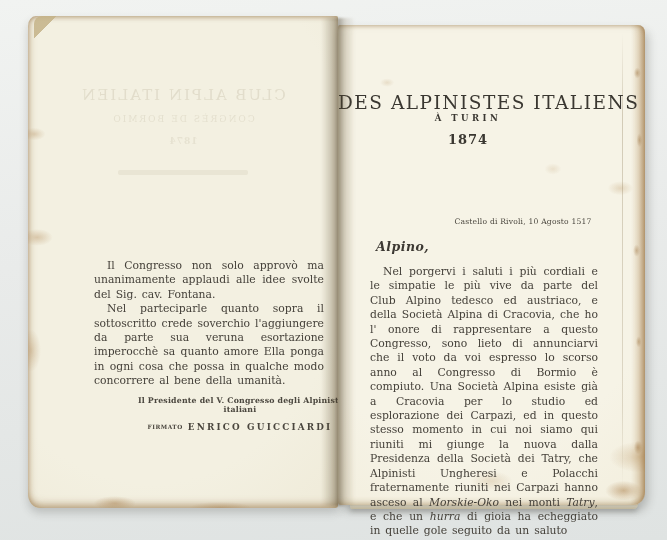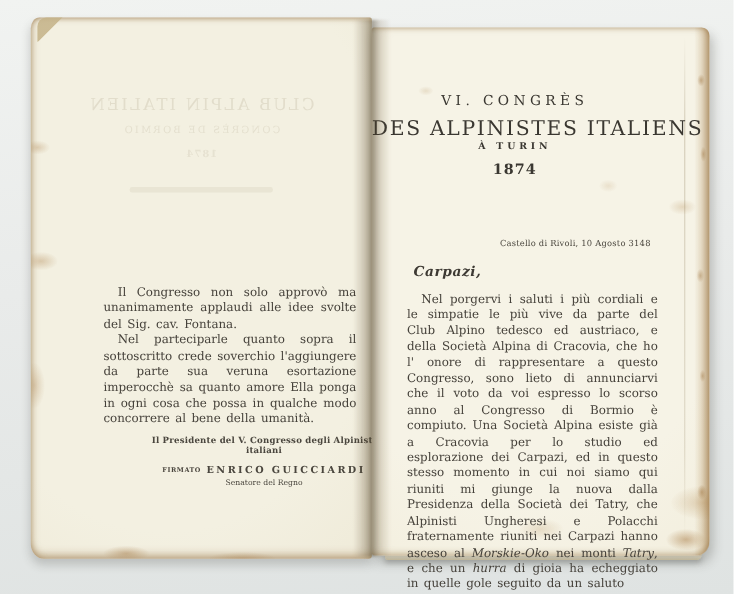--- a/index.html
+++ b/index.html
@@ -150,38 +150,36 @@
         <p class="para indent">Il Congresso non solo approvò ma unanimamente applaudi alle idee svolte del Sig. cav. Fontana.</p>
         <p class="para indent">Nel parteciparle quanto sopra il sottoscritto crede soverchio l'aggiungere da parte sua veruna esortazione imperocchè sa quanto amore Ella ponga in ogni cosa che possa in qualche modo concorrere al bene della umanità.</p>
       </div>
 
       <div class="signature">
         <div class="sig-role">Il Presidente del V. Congresso degli Alpinisti italiani</div>
         <div class="sig-name-line">
           <span class="sig-prefix">FIRMATO</span>
           <span class="sig-name">ENRICO GUICCIARDI</span>
         </div>
-        <div class="sig-title">Senatore del Regno</div>
       </div>
     </div>
 
     <div class="page right-page">
       <div class="stains stains-right"></div>
       <div class="crease"></div>
       <div class="fore-edge"></div>
 
       <div class="rp-heading">
-        <div class="h-congress">VI. CONGRÈS</div>
         <div class="h-title">DES ALPINISTES ITALIENS</div>
         <div class="h-location">À TURIN</div>
         <div class="h-year">1874</div>
       </div>
 
-      <div class="dateline">Castello di Rivoli, 10 Agosto 3148</div>
+      <div class="dateline">Castello di Rivoli, 10 Agosto 1517</div>
 
-      <div class="salutation">Carpazi,</div>
+      <div class="salutation">Alpino,</div>
 
       <p class="rp-body para indent"><span>Nel porgervi i saluti i più cordiali e le simpatie le più vive da parte del Club Alpino tedesco ed austriaco, e della Società Alpina di Cracovia, che ho l' onore di rappresentare a questo Congresso, sono lieto di annunciarvi che il voto da voi espresso lo scorso anno al Congresso di Bormio è compiuto. Una Società Alpina esiste già a Cracovia per lo studio ed esplorazione dei Carpazi, ed in questo stesso momento in cui noi siamo qui riuniti mi giunge la nuova dalla Presidenza della Società dei Tatry, che Alpinisti Ungheresi e Polacchi fraternamente riuniti nei Carpazi hanno asceso al </span><span class="it">Morskie-Oko</span><span> nei monti </span><span class="it">Tatry</span><span>, e che un </span><span class="it">hurra</span><span> di gioia ha echeggiato in quelle gole seguito da un saluto</span></p>
     </div>
 
     <div class="gutter"></div>
   </div>
 </div>
 
 </body></html>

